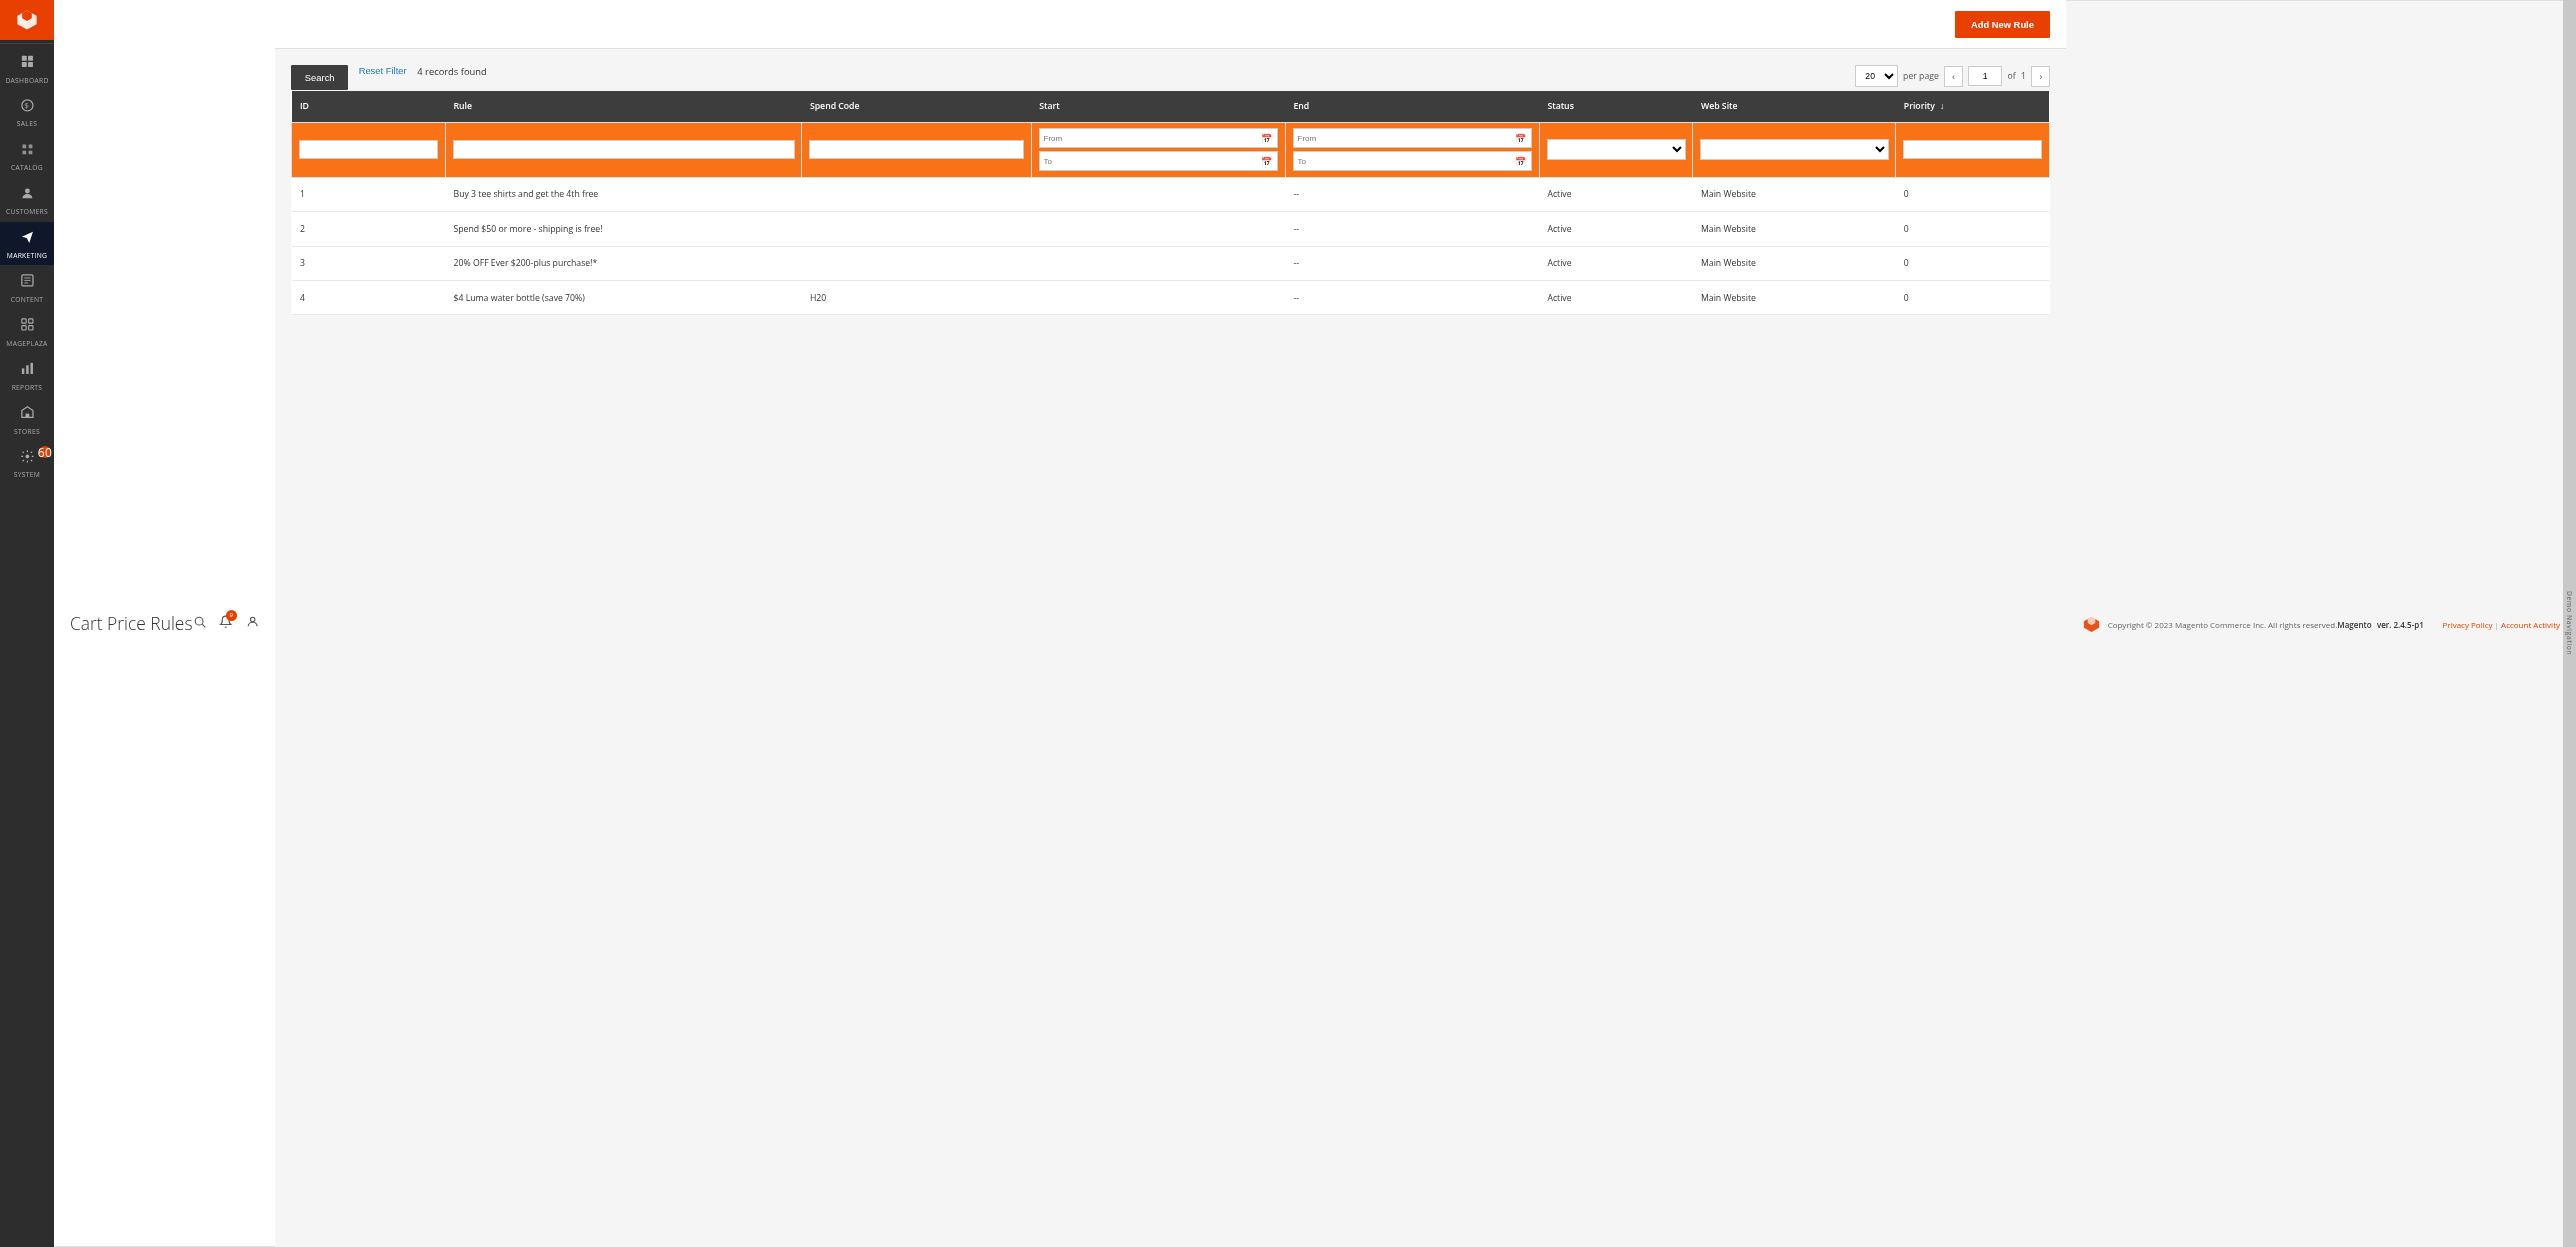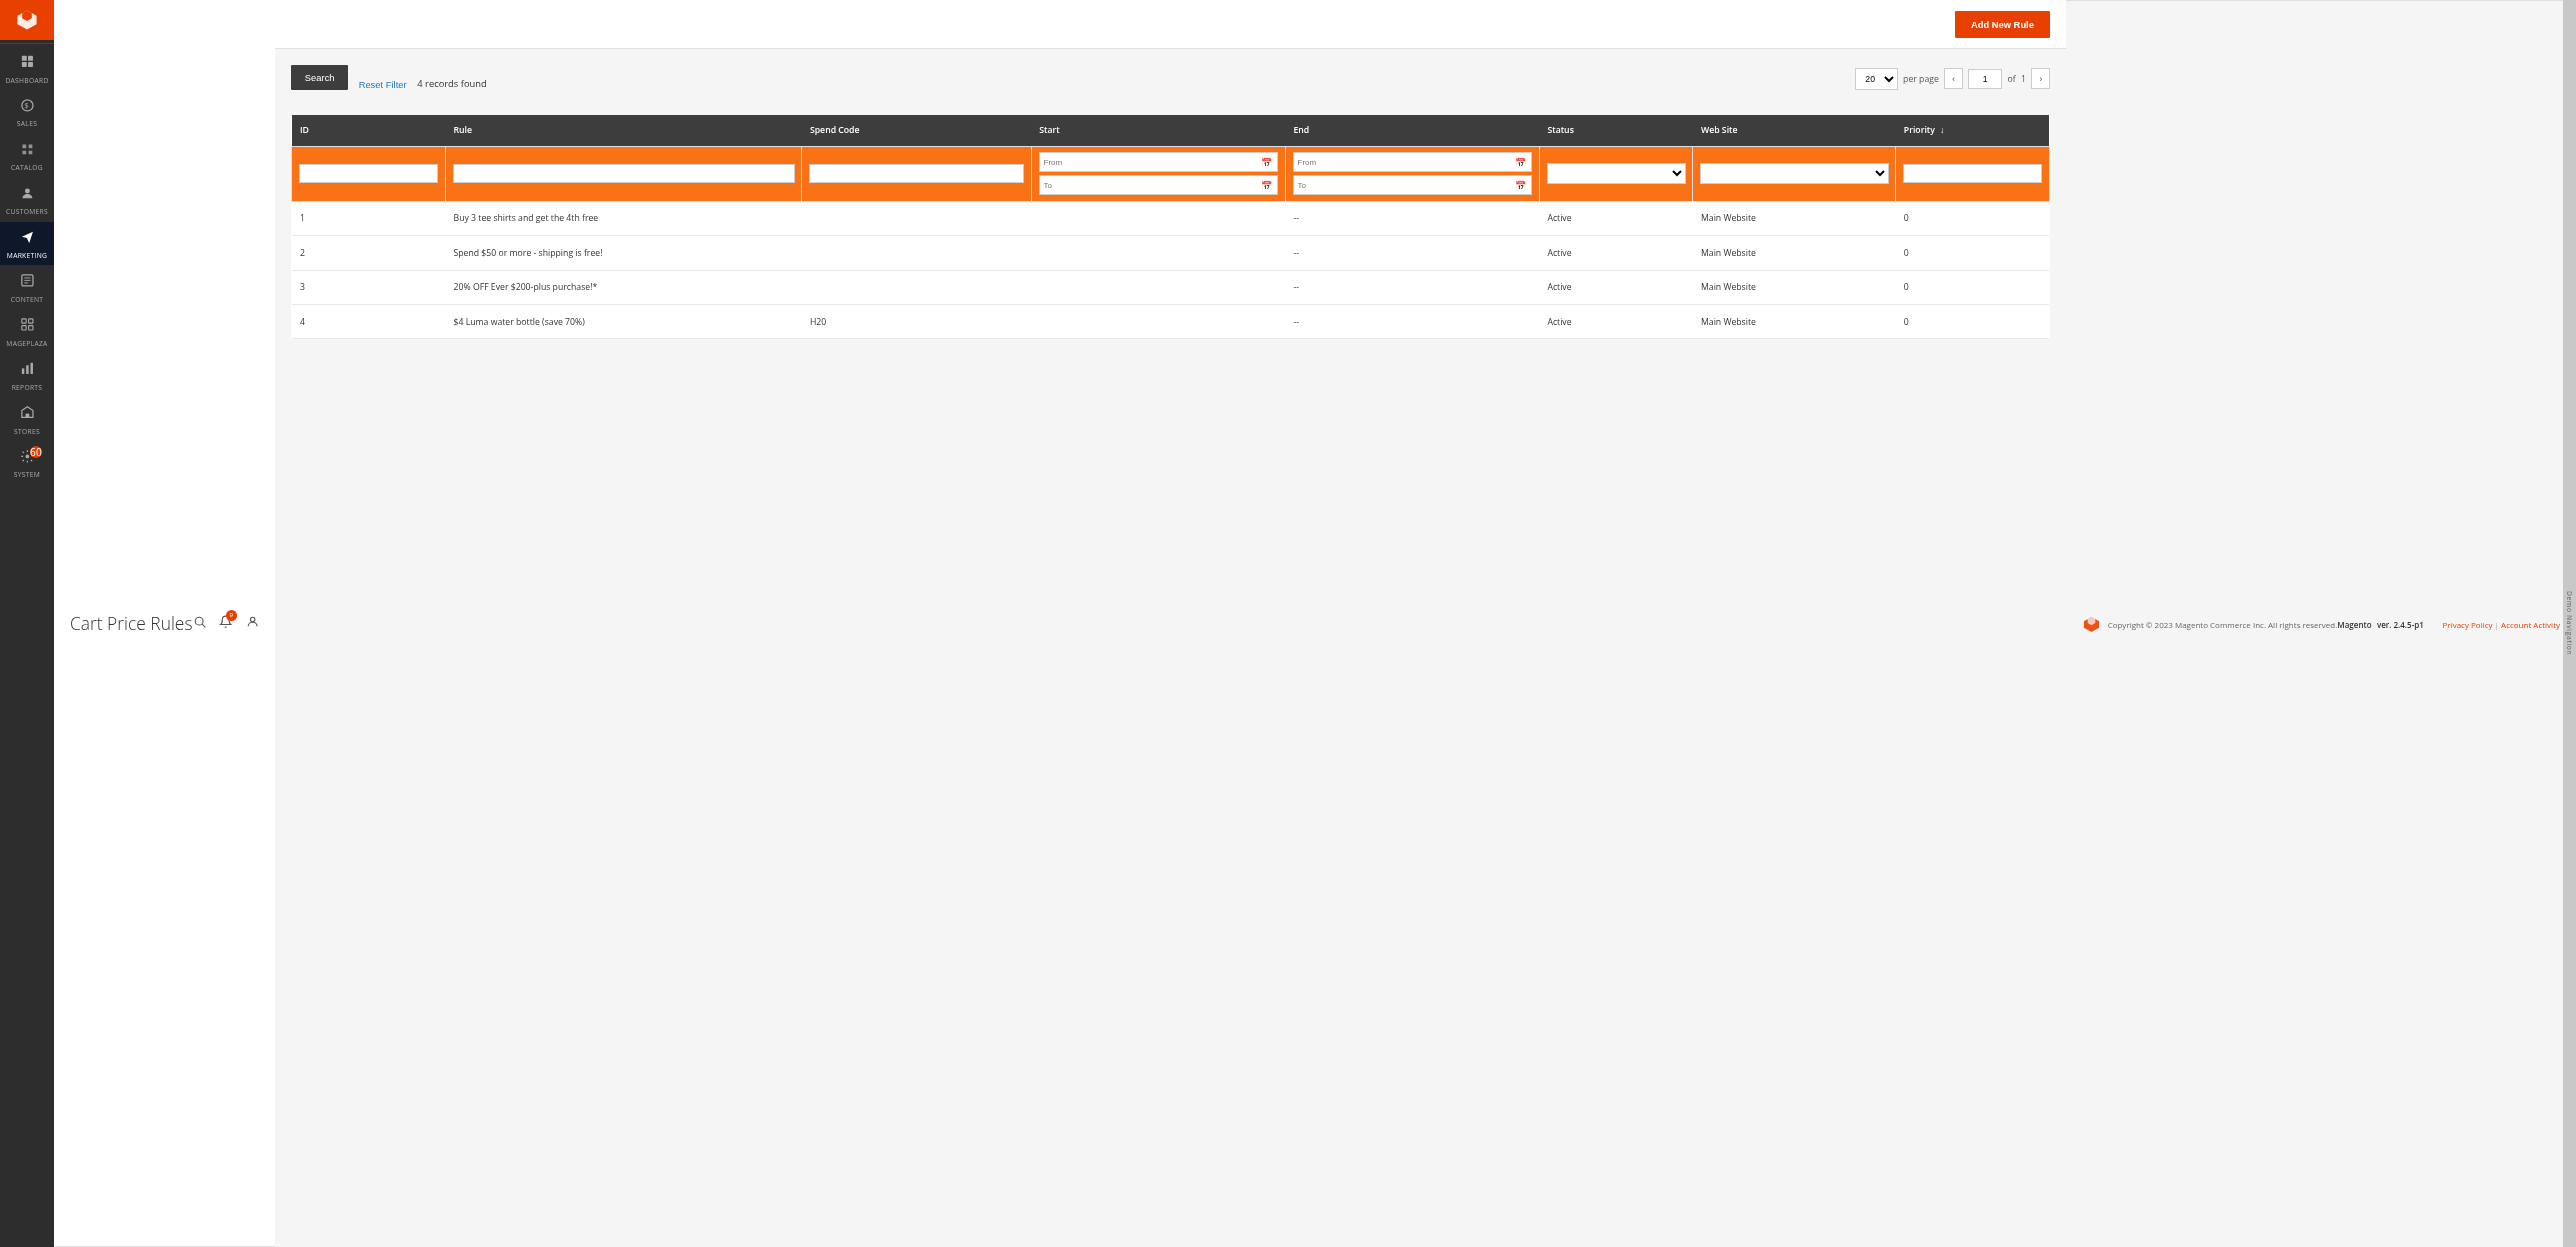--- a/index.html
+++ b/index.html
@@ -128,23 +128,23 @@
       padding: 8px 16px;
       font-size: 9.4px;
       font-weight: 600;
       cursor: pointer;
       border-radius: 1.3px;
     }
 
     
     .filter-bar {
       display: flex;
-      align-items: flex-end;
+      align-items: flex-start;
       gap: 10.7px;
-      margin-bottom: 25px;
+      margin-bottom: 1px;
     }
     .btn-search {
       background: #3d3d3d;
       color: white;
       border: none;
       padding: 6.7px 13.4px;
       font-size: 9.4px;
       cursor: pointer;
       border-radius: 1.3px;
     }
@@ -404,21 +404,21 @@
   </a>
 
   <a class="sidebar-item" style="position:relative;">
     <span class="sidebar-icon">
       <svg width="14.8" height="14.8" viewBox="0 0 24 24" fill="currentColor">
           <circle cx="12" cy="12" r="3"></circle>
           <path d="M12 2v3M12 19v3M4.22 4.22l2.12 2.12M17.66 17.66l2.12 2.12M2 12h3M19 12h3M4.22 19.78l2.12-2.12M17.66 6.34l2.12-2.12" stroke="currentColor" stroke-width="2" fill="none"></path>
         </svg>
     </span>
     <span>SYSTEM</span>
-    <span style="position:absolute;top:5.4px;right:12px;background:#e84000;color:white;border-radius:50%;font-size:10px;width:12px;height:12px;display:flex;align-items:center;justify-content:center;">60</span>
+    <span style="position:absolute;top:5.4px;right:3px;background:#e84000;color:white;border-radius:50%;font-size:12px;width:12px;height:12px;display:flex;align-items:center;justify-content:center;">60</span>
   </a>
 </nav>
 
 <div class="main-content">
 
   <header class="header">
     <h1 class="header-title">Cart Price Rules</h1>
     <div class="header-actions">
       <div class="header-icon">
         <svg width="13.4" height="13.4" viewBox="0 0 24 24" fill="none" stroke="#555" stroke-width="2">

